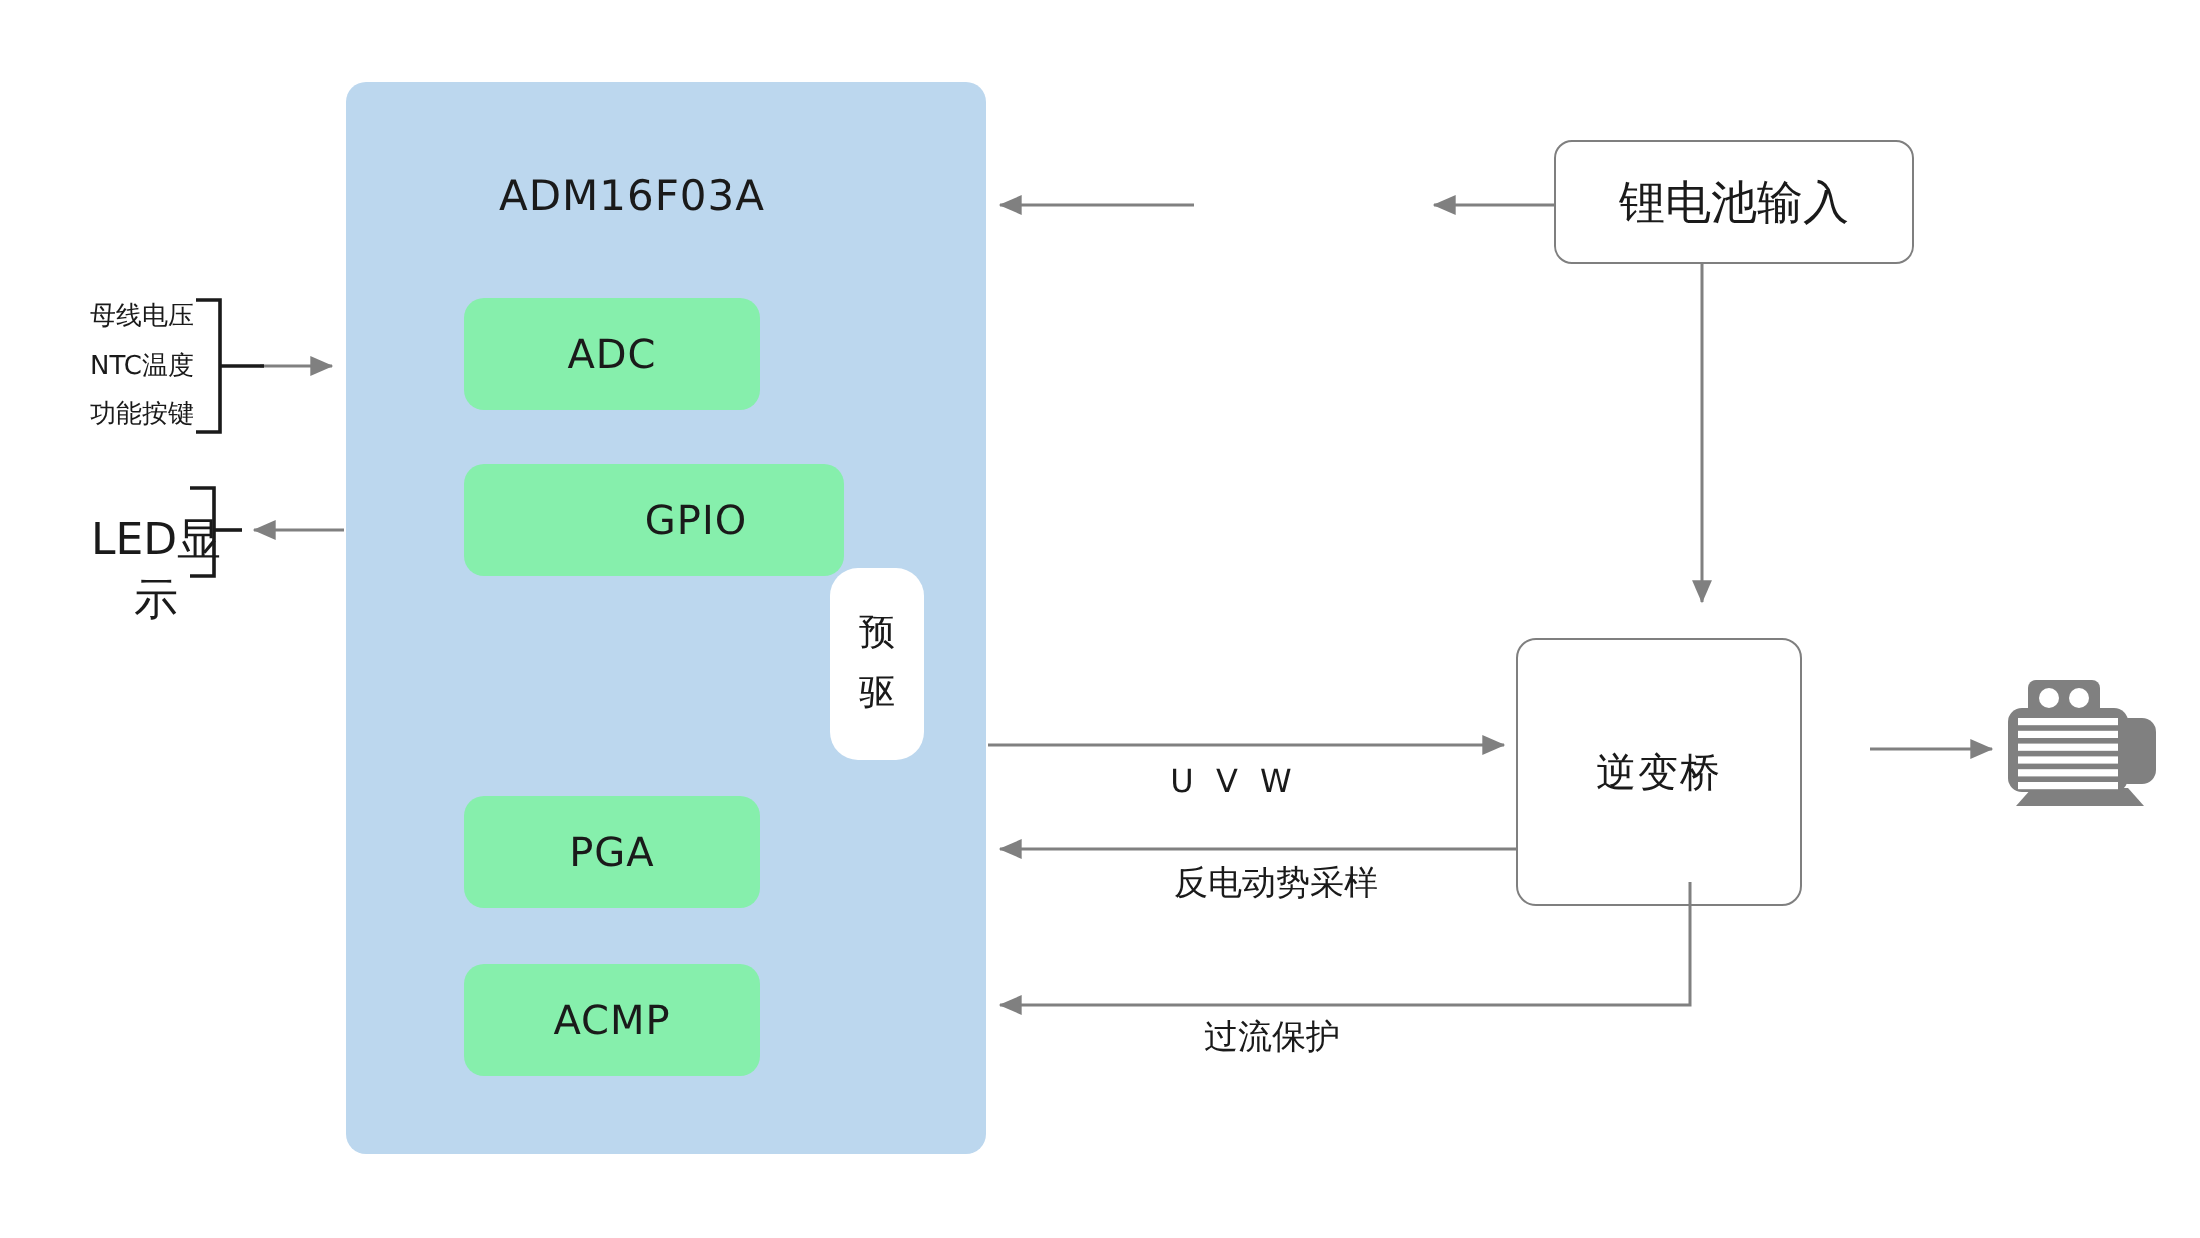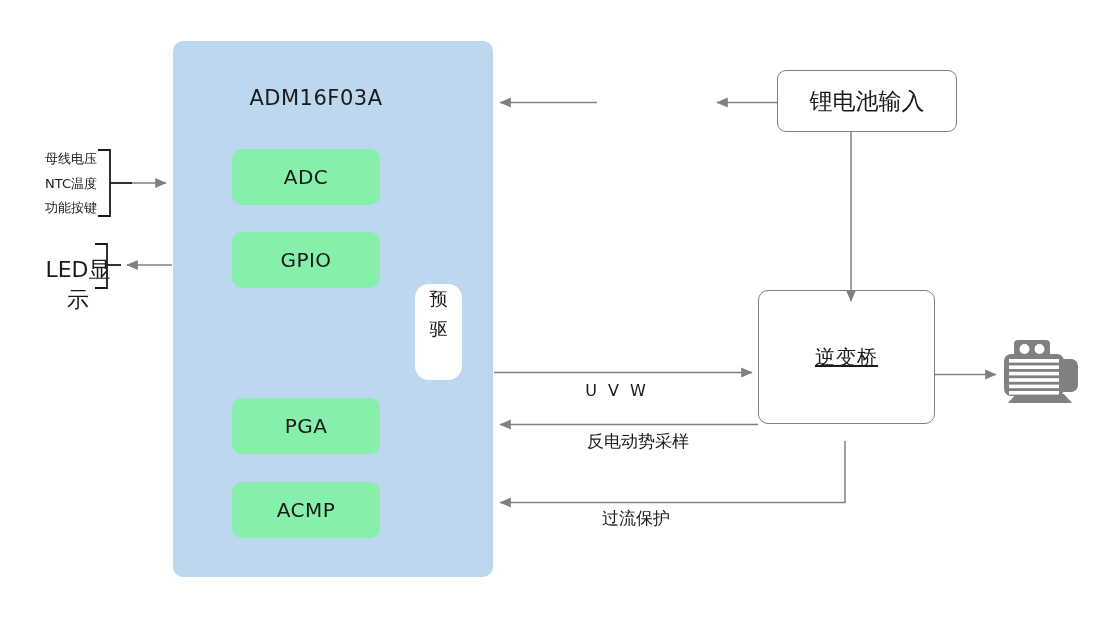--- a/index.html
+++ b/index.html
@@ -7,32 +7,32 @@
   .canvas{position:relative;width:1100px;height:619px;background:#ffffff;overflow:hidden;}
 
   
   .chip{position:absolute;left:173px;top:41px;width:320px;height:536px;
         background:#BCD7EE;border-radius:10px;}
   .chip-title{position:absolute;left:216px;top:86px;width:200px;text-align:center;
         font-size:21px;letter-spacing:.5px;}
   .module{position:absolute;left:232px;width:148px;height:56px;background:#86efac;
         border-radius:10px;display:flex;align-items:center;justify-content:center;
         font-size:20px;letter-spacing:.5px;}
-  .m-adc{top:149px;} .m-gpio{top:232px;} .m-pwm{top:315px;} .m-pga{top:398px;} .m-acmp{top:482px;}
+  .m-adc{top:149px;} .m-gpio{top:232px;padding-left:42px;} .m-pwm{top:315px;} .m-pga{top:398px;} .m-acmp{top:482px;}
   .predriver{position:absolute;left:415px;top:284px;width:47px;height:96px;background:#ffffff;
-        border-radius:14px;display:flex;justify-content:center;
+        border-radius:14px;display:flex;align-items:center;justify-content:center;
         font-size:18px;line-height:30px;text-align:center;word-break:break-all;
         padding:0 13px;box-sizing:border-box;}
 
   
   .obox{position:absolute;background:#ffffff;border:1.5px solid #7F7F7F;
         display:flex;align-items:center;justify-content:center;box-sizing:border-box;}
   .ldo{left:597px;top:77px;width:114px;height:55px;border-radius:9px;font-size:20px;}
   .battery{left:777px;top:70px;width:180px;height:62px;border-radius:9px;font-size:23px;}
-  .inverter{left:758px;top:290px;width:177px;height:134px;border-radius:10px;font-size:20px;letter-spacing:1px;text-decoration:underline;}
+  .inverter{left:758px;top:319px;width:143px;height:134px;border-radius:10px;font-size:20px;letter-spacing:1px;}
 
   
   .lbl{position:absolute;}
   .left-inputs{left:22px;top:147px;width:75px;text-align:right;font-size:13px;line-height:24.5px;}
   .led{left:39px;top:255px;width:78px;text-align:center;font-size:22px;}
   .uvw{left:537px;top:381px;width:160px;text-align:center;font-size:16px;letter-spacing:3px;}
   .bemf{left:528px;top:430px;width:220px;text-align:center;font-size:17px;}
   .ocp{left:546px;top:507px;width:180px;text-align:center;font-size:17px;}
 
   .wires{position:absolute;left:0;top:0;width:1100px;height:619px;pointer-events:none;}

